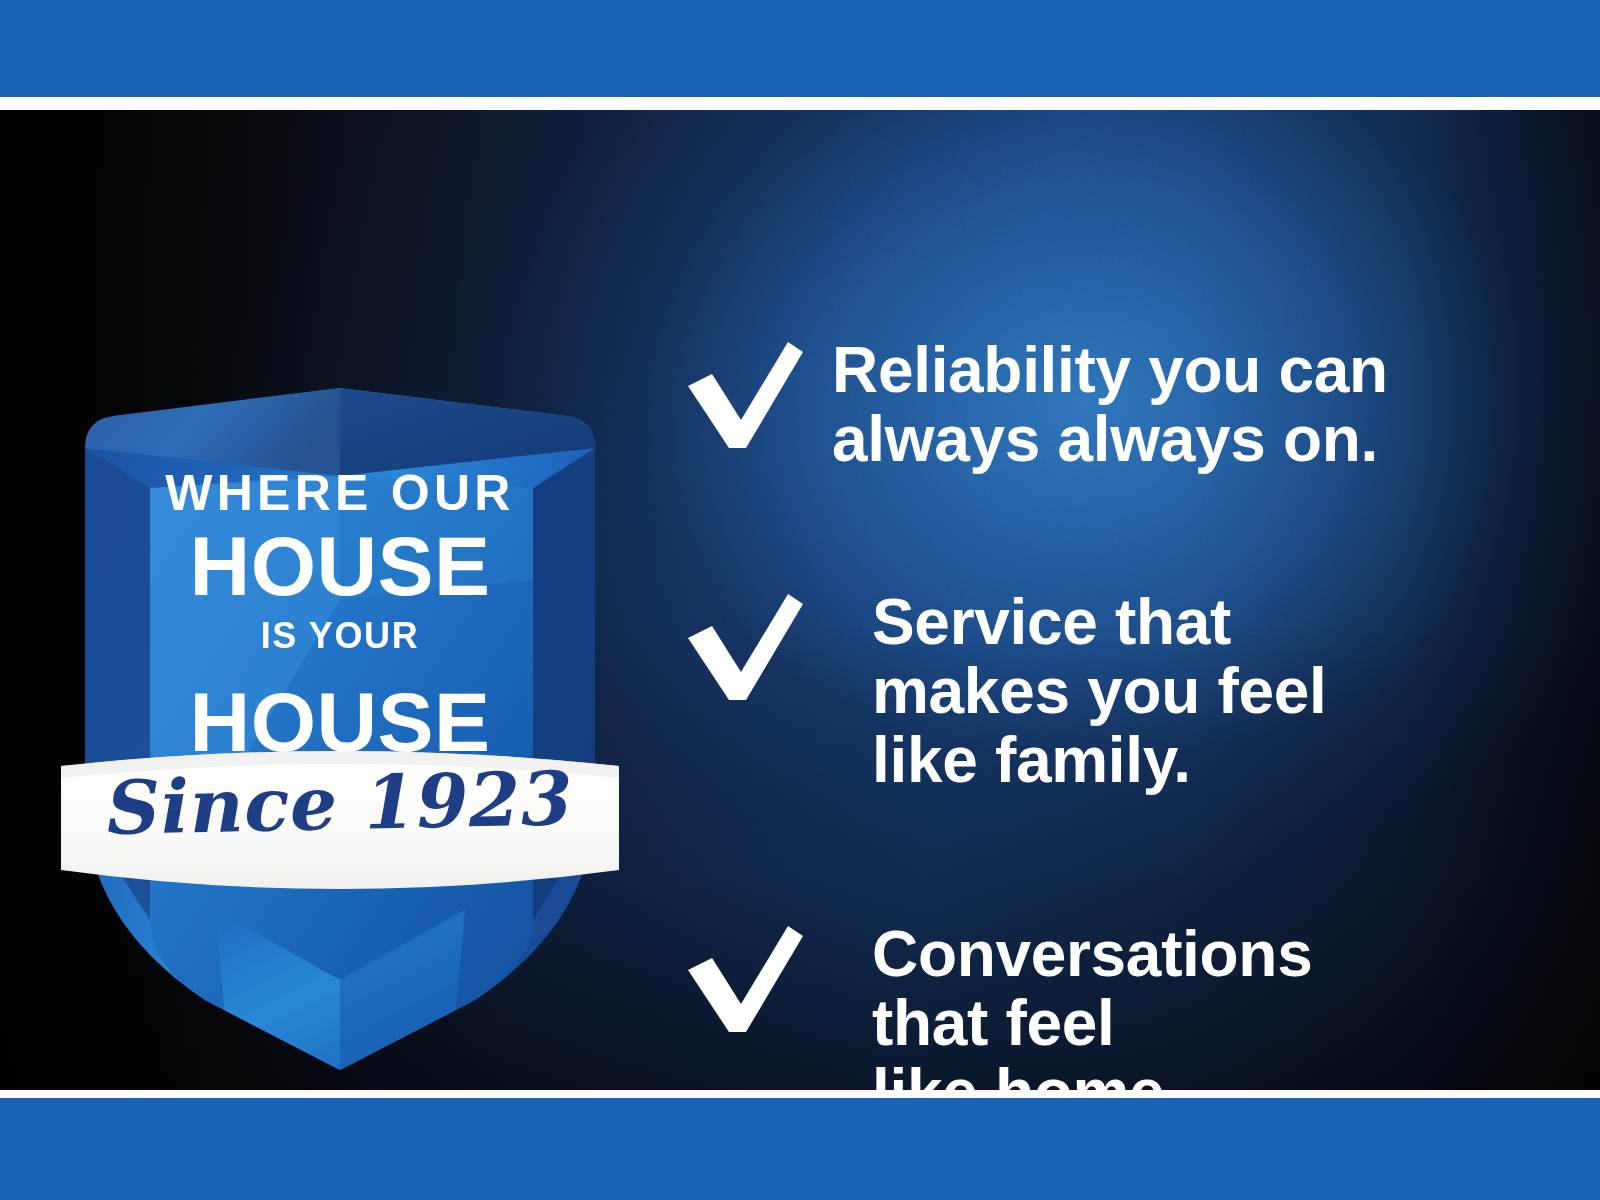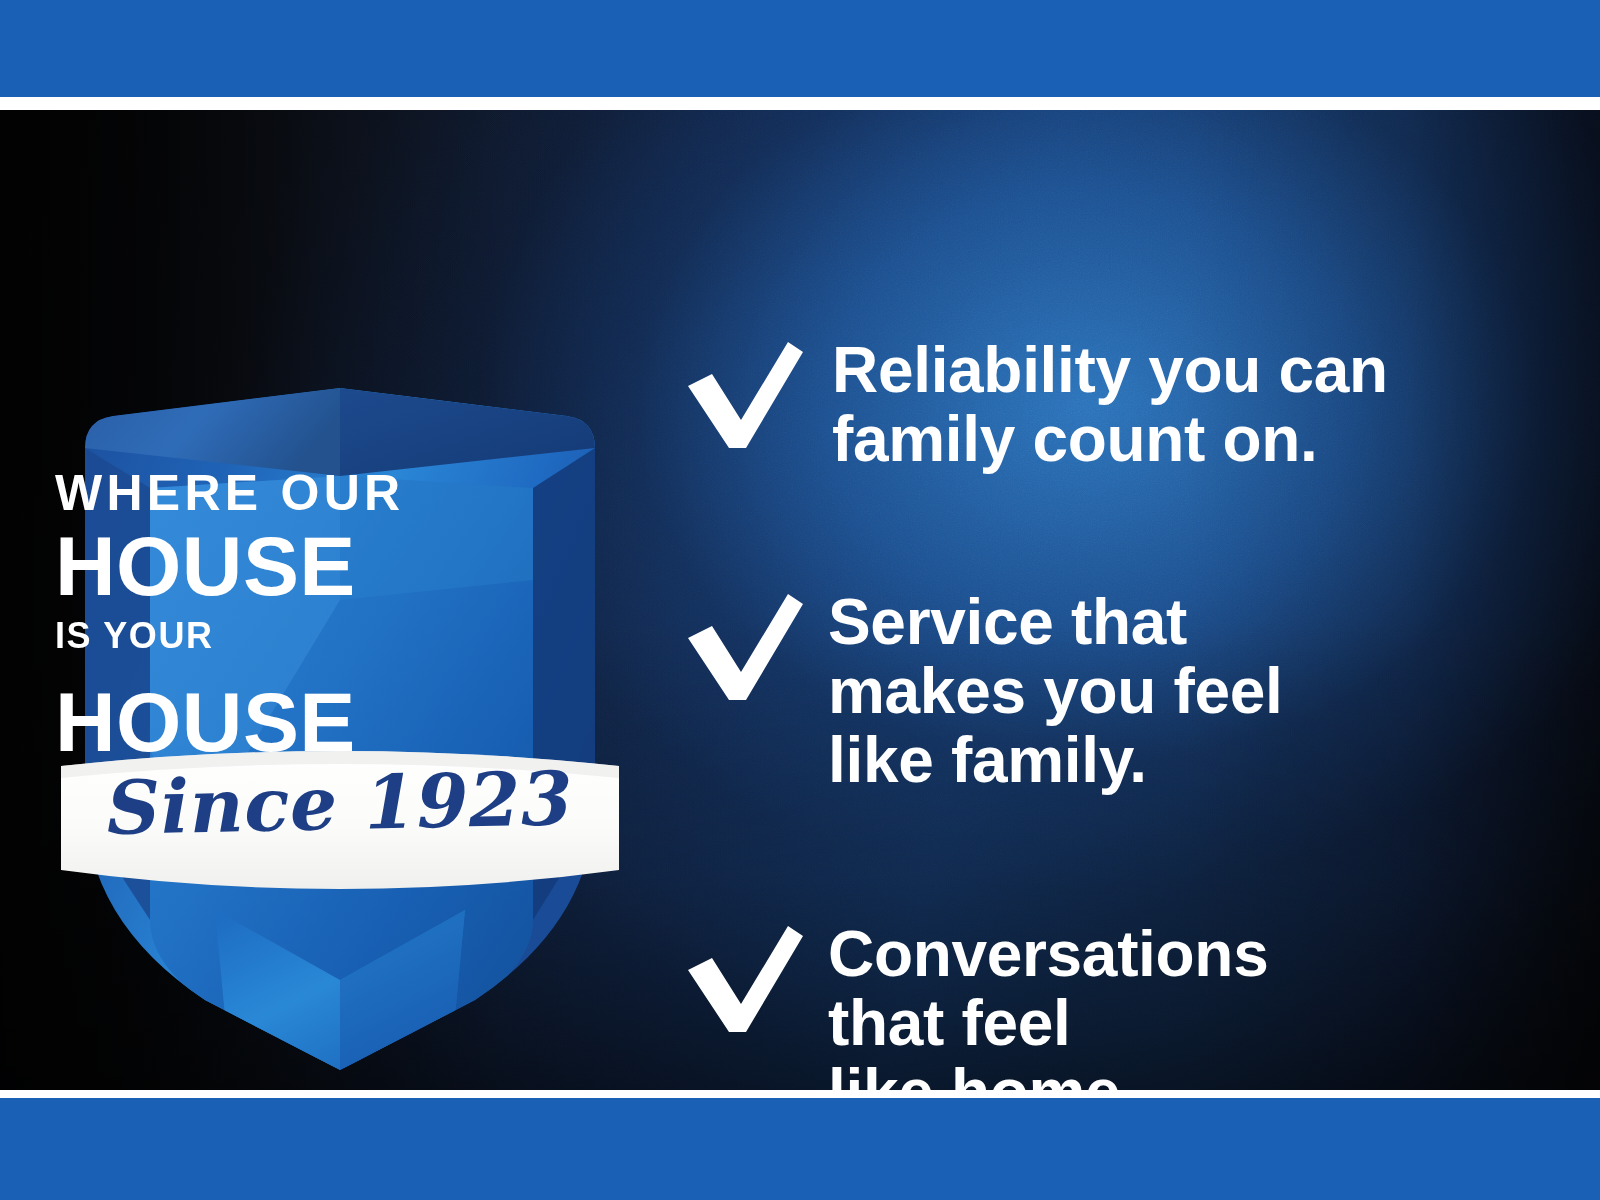--- a/index.html
+++ b/index.html
@@ -98,21 +98,21 @@
     position: absolute;
     left: 0;
     top: 0;
     width: 570px;
     height: 790px;
     pointer-events: none;
   }
   .badge-line {
     position: absolute;
     width: 100%;
-    text-align: left;
+    text-align: center;
     color: #ffffff;
     font-family: "Liberation Sans", sans-serif;
     font-weight: 700;
     letter-spacing: 0.04em;
     line-height: 1;
     text-transform: uppercase;
     white-space: nowrap;
   }
   .bl-1 { top: 188px; font-size: 50px; letter-spacing: 0.085em; }
   .bl-2 { top: 244px; font-size: 84px; letter-spacing: 0.005em; }
@@ -166,21 +166,21 @@
     font-family: "Liberation Sans", sans-serif;
     font-weight: 700;
     font-size: 64px;
     line-height: 1.08;
     letter-spacing: -0.005em;
     margin-left: 28px;
     padding-top: 10px;
     white-space: pre-line;
   }
   .bullet-2 .bullet-text,
-  .bullet-3 .bullet-text { margin-left: 24px; }
+  .bullet-3 .bullet-text { margin-left: 68px; }
 </style>
 </head>
 <body>
 
 <div class="poster">
 
   <div class="bar bar-top" id="bar-top" style="background: rgb(26, 96, 180);"></div>
 
   <div class="panel">
     <div class="panel-glow"></div>
@@ -273,21 +273,21 @@
 
     <div class="bullets">
 
       <div class="bullet bullet-1">
         <div class="check">
           <svg viewBox="0 0 132 120" xmlns="http://www.w3.org/2000/svg">
             <path d="M16 52 L40 40 L69 86 L116 8 L131 18 L74 114 L57 114 Z" fill="#ffffff"></path>
           </svg>
         </div>
         <div class="bullet-text">Reliability you can
-family count on.</div>
+always always on.</div>
       </div>
 
       <div class="bullet bullet-2">
         <div class="check">
           <svg viewBox="0 0 132 120" xmlns="http://www.w3.org/2000/svg">
             <path d="M16 52 L40 40 L69 86 L116 8 L131 18 L74 114 L57 114 Z" fill="#ffffff"></path>
           </svg>
         </div>
         <div class="bullet-text">Service that
 makes you feel

